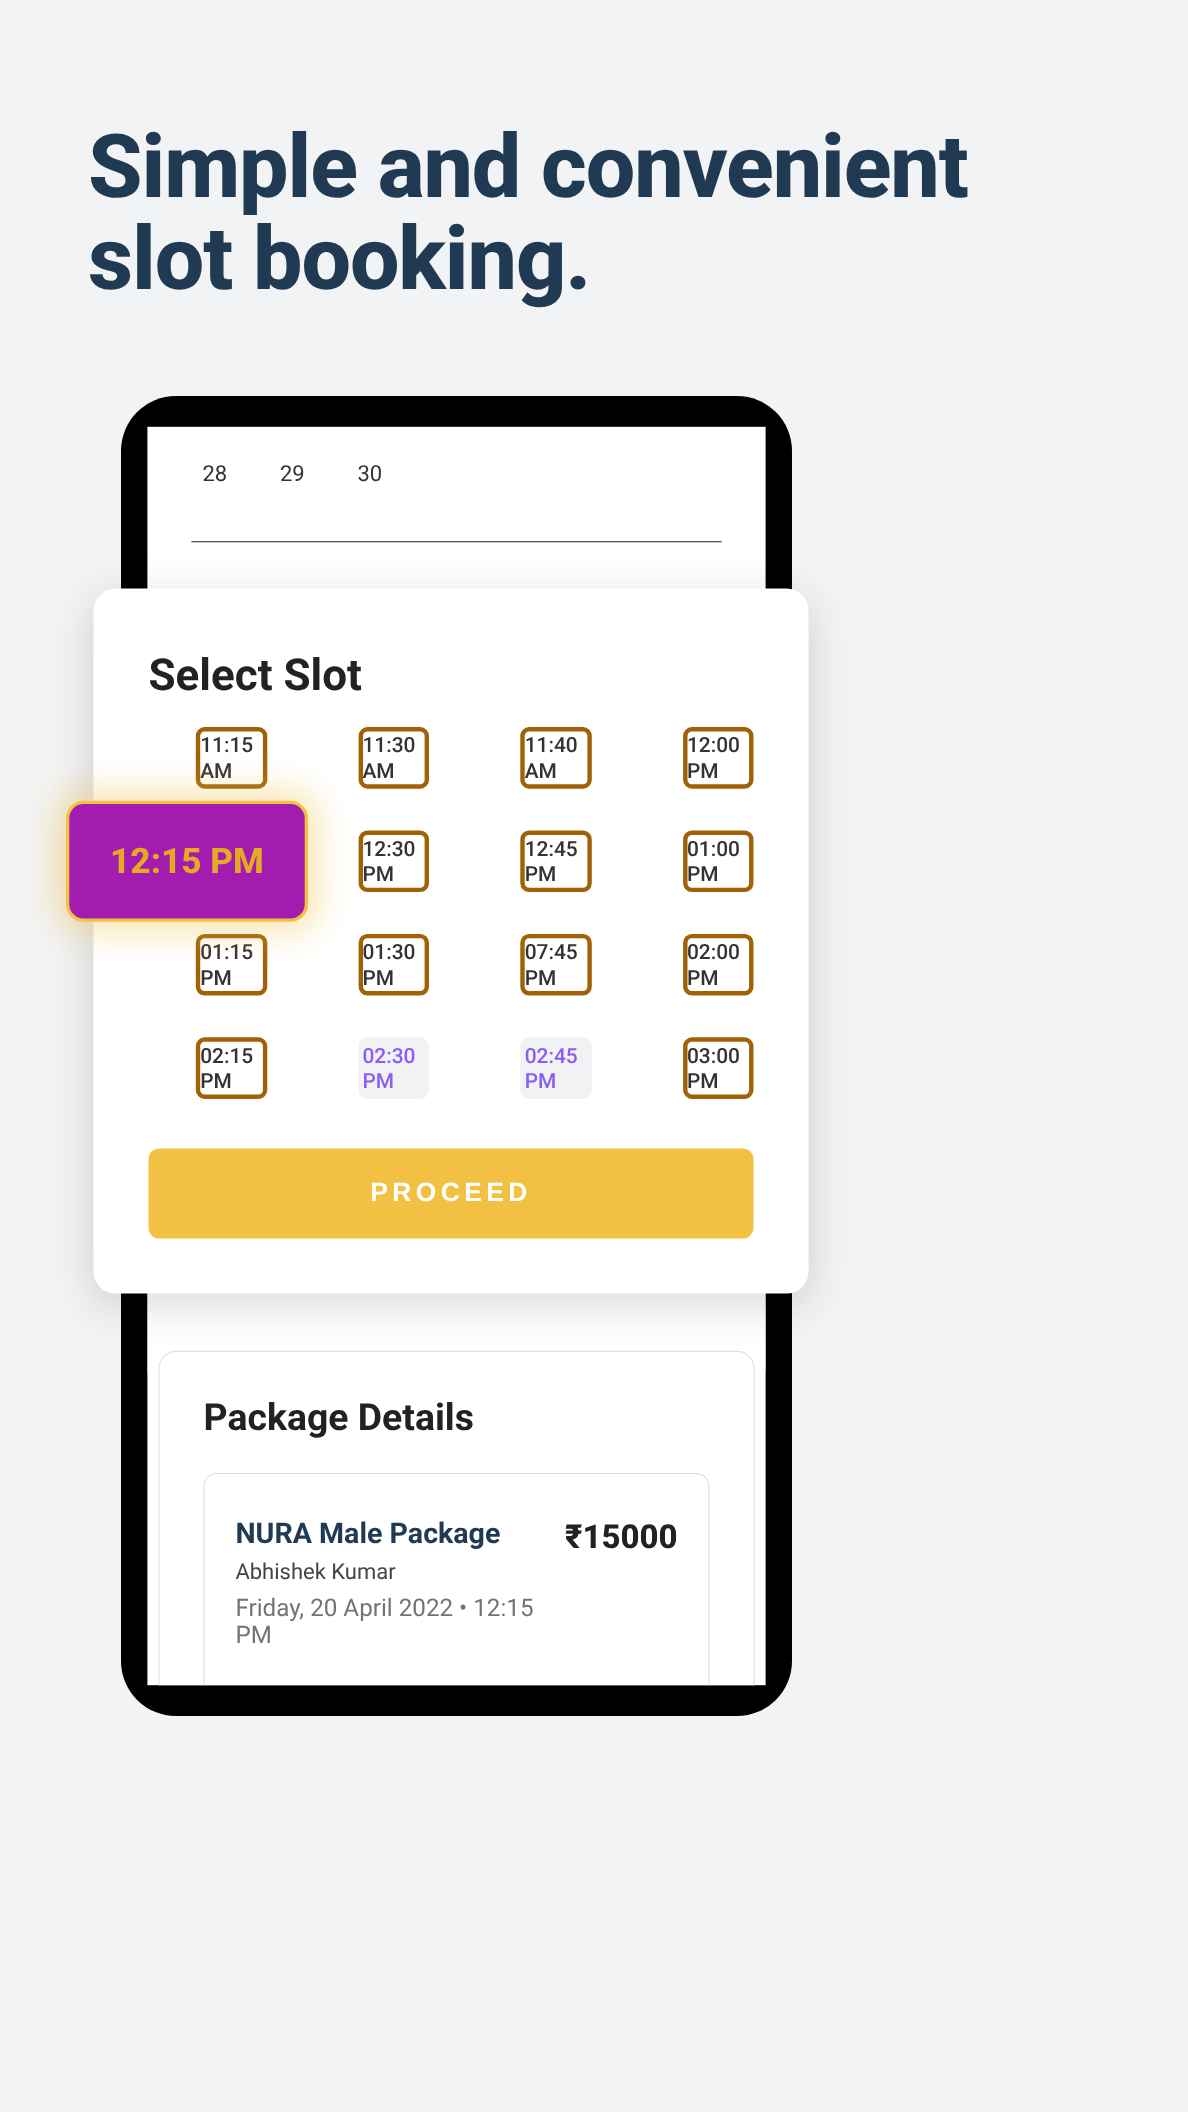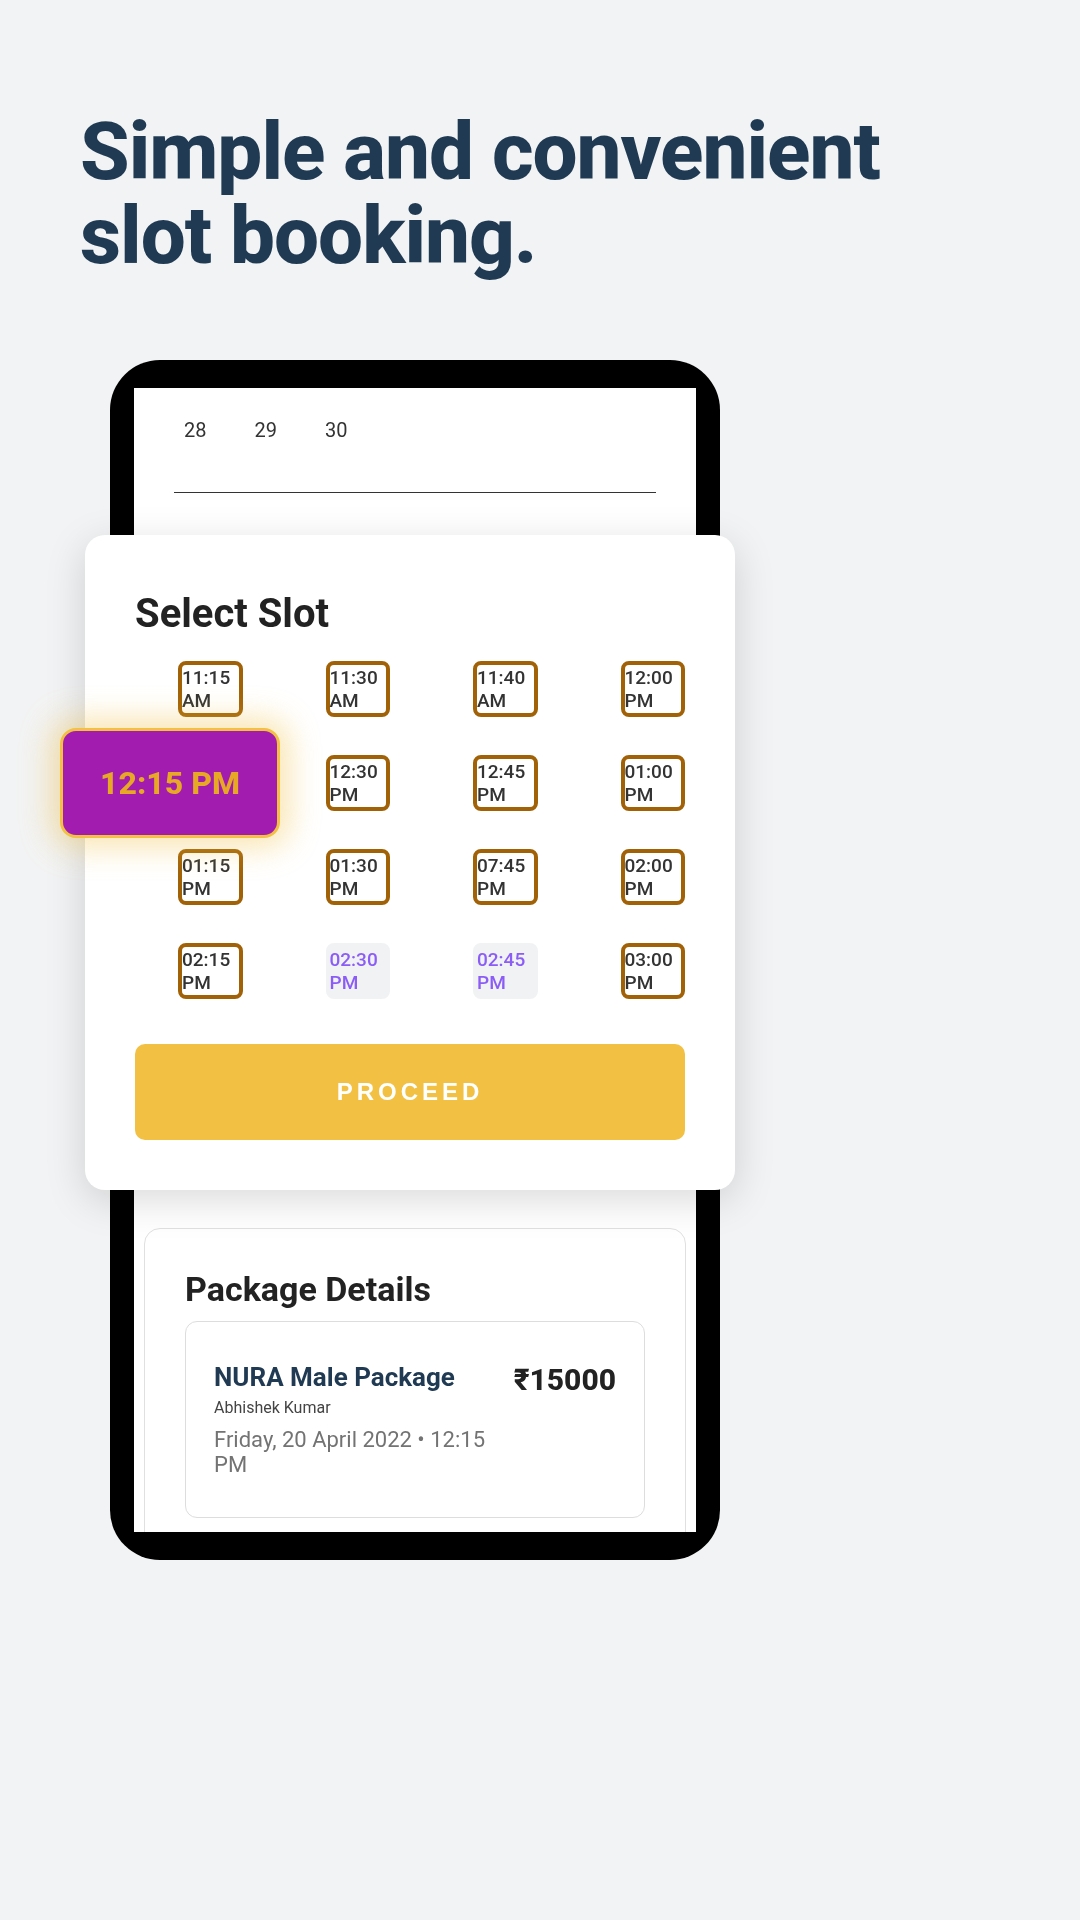--- a/index.html
+++ b/index.html
@@ -67,39 +67,39 @@
     right: 10px;
     background: #fff;
     border: 1px solid #e0e0e0;
     border-radius: 16px;
     padding: 40px 40px;
   }
   .package-title {
     font-size: 34px;
     font-weight: 700;
     color: #222;
-    margin-bottom: 12px;
+    margin-bottom: 30px;
   }
   .package-card {
     border: 1px solid #ddd;
     border-radius: 12px;
     padding: 40px 28px;
     display: flex;
     justify-content: space-between;
     align-items: flex-start;
   }
   .pkg-left { flex: 1; }
   .pkg-name {
     font-size: 26px;
     font-weight: 700;
     color: #1f3a52;
     margin-bottom: 6px;
   }
   .pkg-user {
-    font-size: 16px;
+    font-size: 20px;
     color: #444;
     margin-bottom: 10px;
   }
   .pkg-date {
     font-size: 22px;
     color: #737373;
   }
   .pkg-price {
     font-size: 30px;
     font-weight: 800;
@@ -144,21 +144,21 @@
     margin-left: 43px;
   }
   .slot-btn.disabled {
     background: #f0f2f4;
     border-color: #f0f2f4;
     color: #8b5cf6;
     cursor: default;
   }
   .proceed-btn {
     width: 100%;
-    height: 96px;
+    height: 82px;
     background: #f2c144;
     border: none;
     border-radius: 10px;
     color: #fff;
     font-size: 24px;
     font-weight: 700;
     letter-spacing: 4px;
     cursor: pointer;
   }
 

